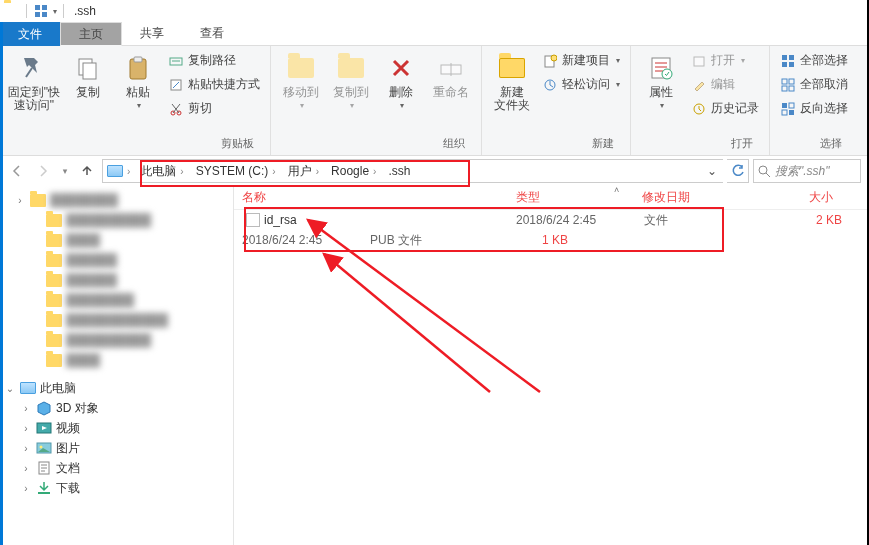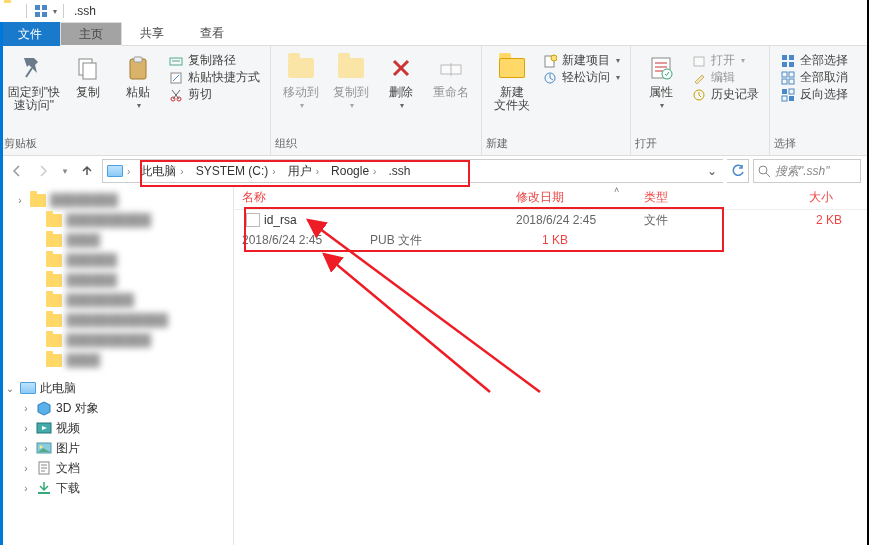--- a/index.html
+++ b/index.html
@@ -17,25 +17,25 @@
 .ribbon-tab { padding: 0 18px; display: flex; align-items: center; color: #444; cursor: default; }
 .ribbon-tab.file { background: #1979ca; color: #fff; }
 .ribbon-tab.active { border: 1px solid #ddd; border-bottom: 1px solid #f5f6f7; background: #a3a3a3; }
 .ribbon-tab:not(.file):not(.active){ border-bottom: 1px solid #ddd; }
 .ribbon-spacer { flex: 1; border-bottom: 1px solid #ddd; }
 
 
 .ribbon { height: 110px; background: #f5f6f7; display: flex; border-bottom: 1px solid #ddd; }
 .group { display: flex; flex-direction: column; border-right: 1px solid #e0e0e0; }
 .group-body { flex: 1; display: flex; align-items: flex-start; padding: 4px 6px 0 6px; gap: 2px; }
-.group-label { text-align: left; color: #666; padding: 2px 4px 4px; font-size: 11px; }
+.group-label { text-align: right; color: #666; padding: 2px 16px 4px; font-size: 11px; }
 .big-btn { display: flex; flex-direction: column; align-items: center; width: 48px; padding-top: 2px; gap: 2px; color: #444; cursor: default; }
 .big-btn .ico { height: 32px; width: 32px; display: flex; align-items: center; justify-content: center; }
 .big-btn .lbl { text-align: center; line-height: 13px; }
-.small-list { display: flex; flex-direction: column; gap: 0; padding: 2px 4px; }
+.small-list { display: flex; flex-direction: column; gap: 7px; padding: 2px 4px; }
 .small-item { display: flex; align-items: center; gap: 4px; color: #444; cursor: default; white-space: nowrap; }
 .small-item .si { width: 16px; height: 16px; display: flex; align-items: center; justify-content: center; }
 .dd { font-size: 8px; color: #666; margin-left: 2px; }
 
 
 .addr-row { height: 30px; display: flex; align-items: center; padding: 2px 6px; gap: 4px; }
 .nav-btn { width: 22px; height: 22px; border-radius: 3px; display: flex; align-items: center; justify-content: center; color: #888; cursor: default; }
 .nav-btn.enabled { color: #444; }
 .addr-bar { flex: 1; height: 24px; border: 1px solid #ccc; display: flex; align-items: center; position: relative; padding: 0 24px 0 0; border-right:none; }
 .addr-bar .drop { position: absolute; right: 2px; width: 18px; text-align: center; color: #555; }
@@ -522,22 +522,22 @@
           </span>
           <span class="nm">下载</span>
         </div>
     </div>
   </div>
 
   <div class="list-pane">
     <span class="sort-ind">˄</span>
     <div class="list-header">
       <div class="col col-name">名称</div>
+      <div class="col col-type">类型</div>
       <div class="col col-date">修改日期</div>
-      <div class="col col-type">类型</div>
       <div class="col col-size">大小</div>
     </div>
     <div class="row">
       <div class="col col-name">
           <span class="fi"></span>
           <span>id_rsa</span>
         </div>
       <div class="col col-date">2018/6/24 2:45</div>
       <div class="col col-type">文件</div>
       <div class="col col-size">2 KB</div>

